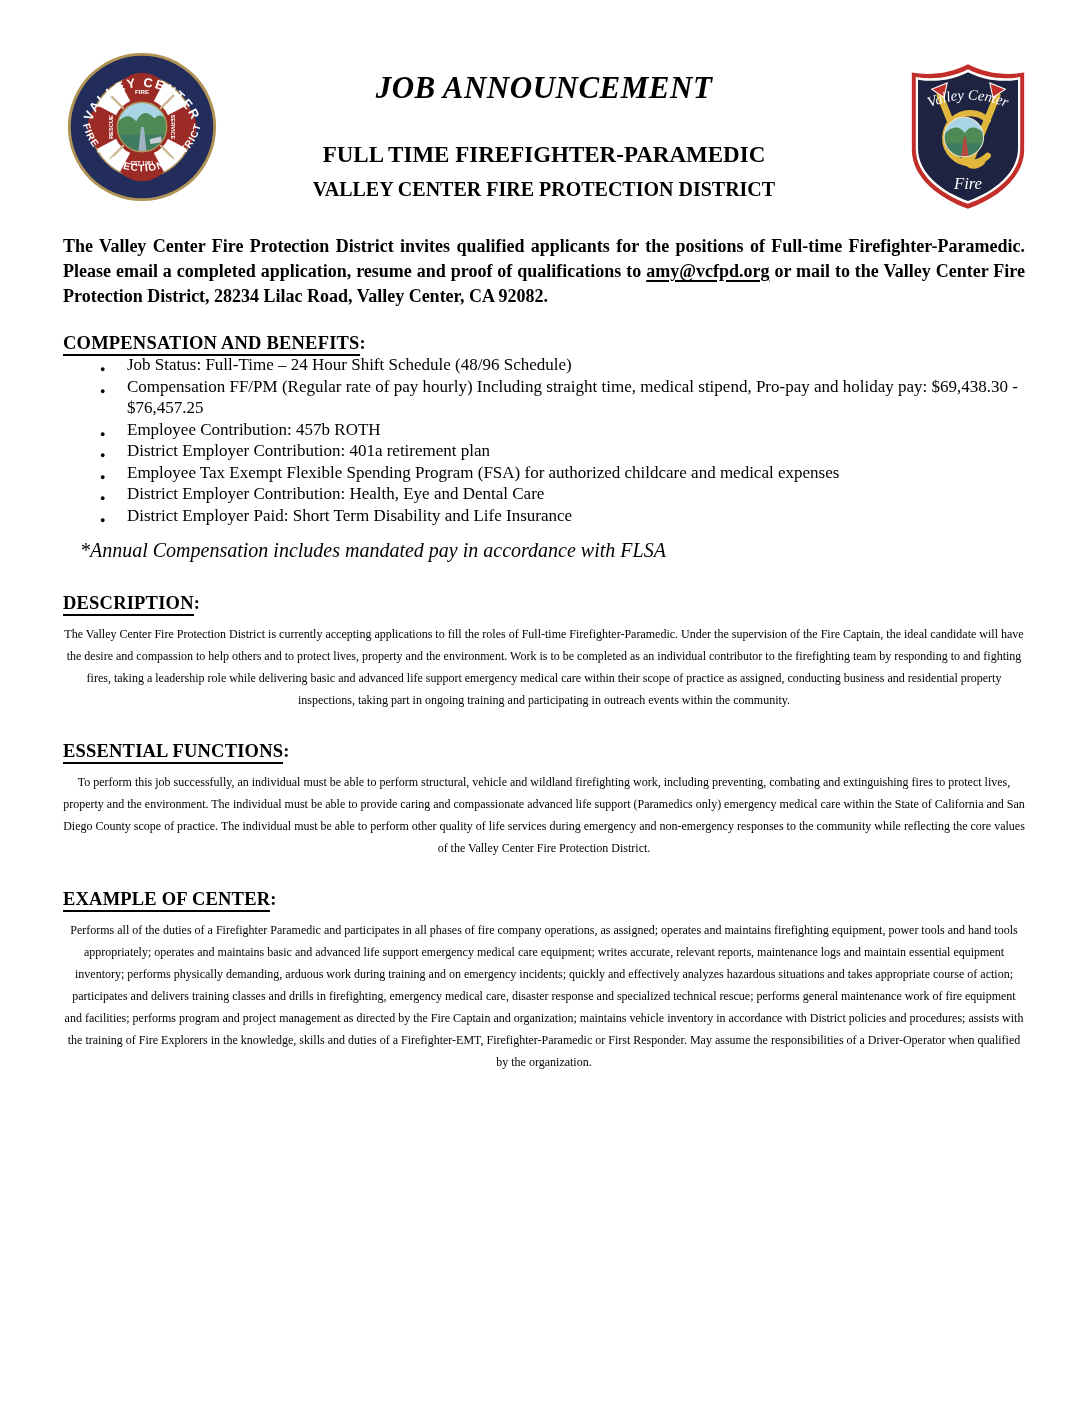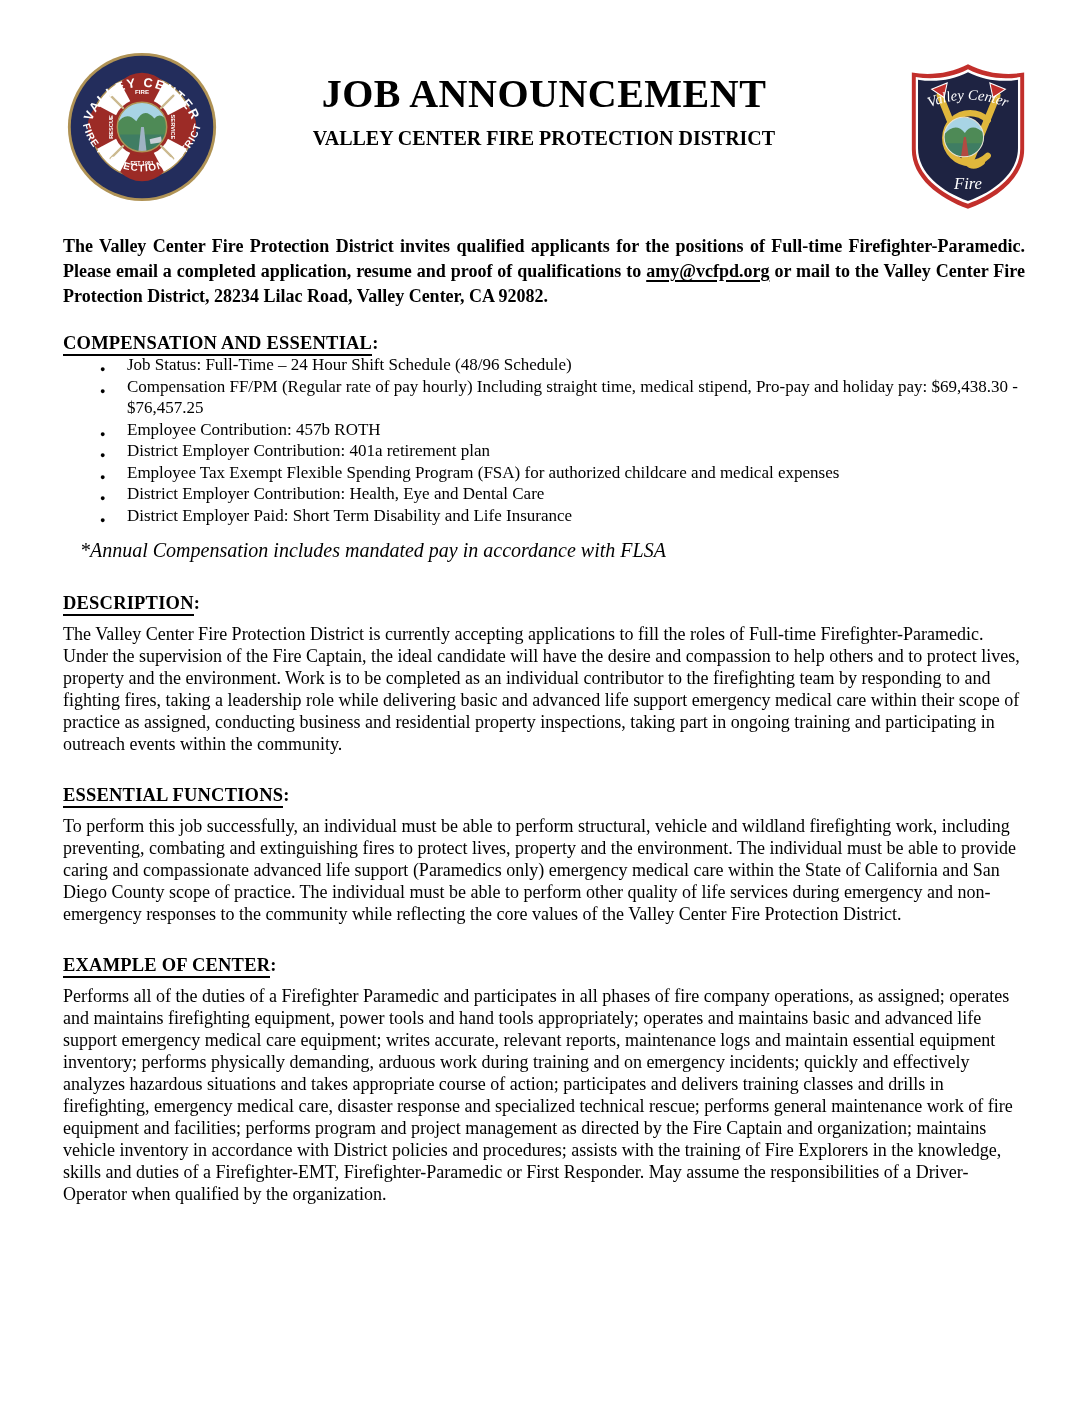--- a/index.html
+++ b/index.html
@@ -23,23 +23,24 @@
   .logo-right {
     position: absolute; right: 52px; top: 58px;
     width: 136px; height: 156px;
   }
   .header-text {
     position: absolute; left: 0; top: 0; width: 100%;
     text-align: center;
   }
   .doc-title {
     margin-top: 70px;
-    font-size: 40px;
+    font-size: 31px;
     font-weight: bold;
     letter-spacing: 0.5px;
+    font-style: italic;
   }
   .doc-subtitle1 { margin-top: 36px; font-size: 23px; font-weight: bold; }
   .doc-subtitle2 { margin-top: 10px; font-size: 20px; font-weight: bold; }
 
   
   .content { padding: 0 63px; }
   .intro {
     margin-top: 16px;
     font-size: 18px;
     font-weight: bold;
@@ -82,23 +83,23 @@
   }
   .fsla-note {
     margin-top: 13px;
     margin-left: 17px;
     font-size: 20px;
     font-style: italic;
   }
   .sec-desc { margin-top: 31px; }
   .sec-body {
     margin-top: 9px;
-    font-size: 18px;
+    font-size: 12px;
     line-height: 22px;
-    text-align: left;
+    text-align: center;
   }
   .sec-ess { margin-top: 30px; }
   .sec-dut { margin-top: 30px; }
 </style>
 </head>
 <body>
 
 <div class="page">
 
   <div class="header">
@@ -149,20 +150,21 @@
           <textPath href="#arcTop" startOffset="50%" text-anchor="middle">VALLEY CENTER</textPath>
         </text>
         <text font-size="10.5" font-weight="bold" fill="#ffffff" letter-spacing="1" font-family="Liberation Sans, sans-serif">
           <textPath href="#arcBot" startOffset="50%" text-anchor="middle">FIRE PROTECTION DISTRICT</textPath>
         </text>
       </svg>
     </div>
 
     <div class="header-text">
       <div class="doc-title">JOB ANNOUNCEMENT</div>
+      <div class="doc-subtitle1">FULL TIME FIREFIGHTER-PARAMEDIC</div>
       <div class="doc-subtitle2">VALLEY CENTER FIRE PROTECTION DISTRICT</div>
     </div>
 
     <div class="logo-right">
       <svg viewBox="0 0 130 150" width="136" height="156">
         <defs>
           <path id="patchArc" d="M 22 50 Q 65 30 108 50" fill="none"></path>
           <clipPath id="patchScene">
               <circle cx="61" cy="76" r="19"></circle>
             </clipPath>
@@ -197,21 +199,21 @@
         <text x="65" y="126" text-anchor="middle" font-size="16" font-style="italic" fill="#ffffff" font-family="Liberation Serif, serif">Fire</text>
       </svg>
     </div>
   </div>
 
   <div class="content">
 
     <p class="intro"><span>The Valley Center Fire Protection District invites qualified applicants for the positions of Full-time Firefighter-Paramedic. Please email a completed application, resume and proof of qualifications to </span><a class="email-link">amy@vcfpd.org</a><span> or mail to the Valley Center Fire Protection District, 28234 Lilac Road, Valley Center, CA 92082.</span></p>
 
     <div class="sec-comp">
-      <div class="section-heading"><span class="u">COMPENSATION AND ESSENTIAL</span><span>:</span></div>
+      <div class="section-heading"><span class="u">COMPENSATION AND BENEFITS</span><span>:</span></div>
       <ul class="benefits-list">
         <li>Job Status: Full-Time – 24 Hour Shift Schedule (48/96 Schedule)</li>
         <li>Compensation FF/PM (Regular rate of pay hourly) Including straight time, medical stipend, Pro-pay and holiday pay: $69,438.30 - $76,457.25</li>
         <li>Employee Contribution:  457b ROTH</li>
         <li>District Employer Contribution: 401a retirement plan</li>
         <li>Employee Tax Exempt Flexible Spending Program (FSA) for authorized childcare and medical expenses</li>
         <li>District Employer Contribution: Health, Eye and Dental Care</li>
         <li>District Employer Paid: Short Term Disability and Life Insurance</li>
       </ul>
       <p class="fsla-note">*Annual Compensation includes mandated pay in accordance with FLSA</p>

